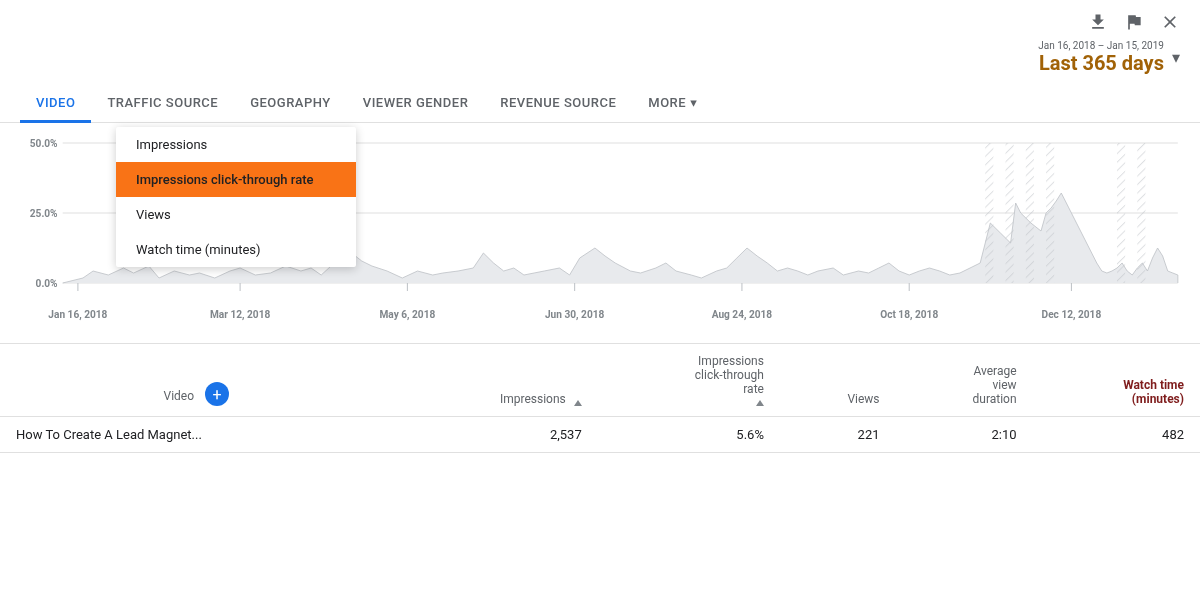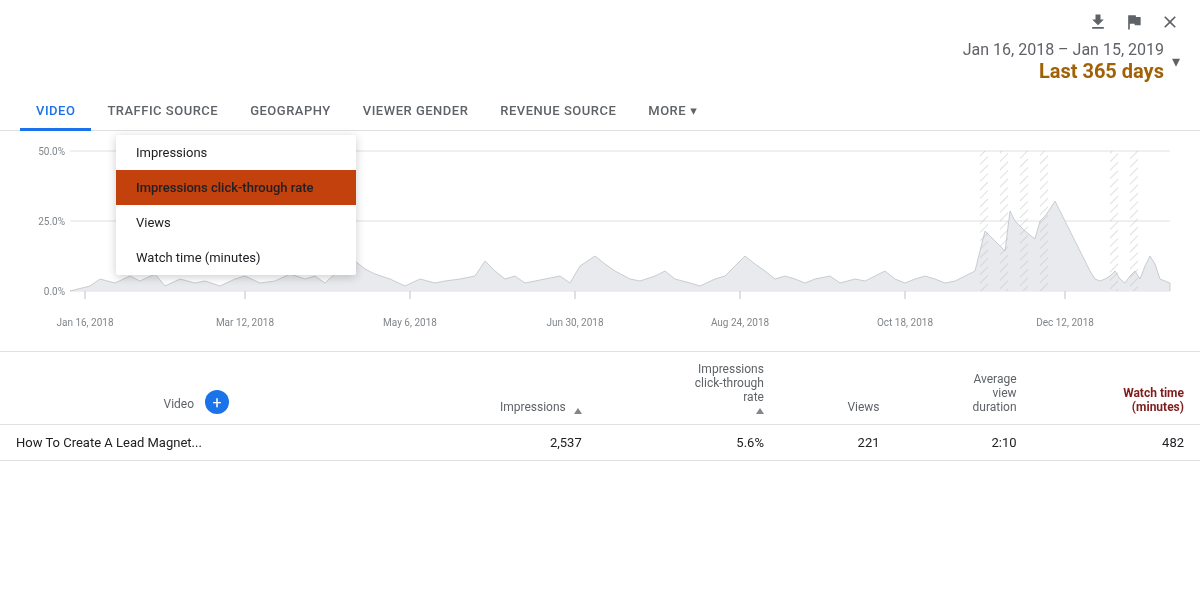--- a/index.html
+++ b/index.html
@@ -29,21 +29,21 @@
       display: flex;
       justify-content: flex-end;
       padding: 0 20px 8px;
       align-items: center;
       gap: 8px;
     }
     .date-range-text {
       text-align: right;
     }
     .date-range-sub {
-      font-size: 16px;
+      font-size: 10px;
       color: #5f6368;
     }
     .date-range-main {
       font-size: 20px;
       color: #a16207;
       font-weight: 700;
     }
     .chevron-icon { color: #5f6368; font-size: 16px; }
 
     
@@ -92,30 +92,31 @@
       z-index: 100;
       width: 240px;
     }
     .dropdown-item {
       padding: 10px 20px;
       cursor: pointer;
       font-size: 13px;
       color: #202124;
     }
     .dropdown-item.selected {
-      background: #c2410c;
+      background: #f97316;
       font-weight: 500;
     }
 
     
     .chart-area {
       position: relative;
-      padding: 0 20px;
+      padding: 0 12px;
       height: 220px;
       overflow: hidden;
+      font-weight: bold;
     }
     .chart-svg {
       width: 100%;
       height: 100%;
     }
     .y-axis-label {
       font-size: 10px;
       fill: #80868b;
     }
     .x-axis-label {

